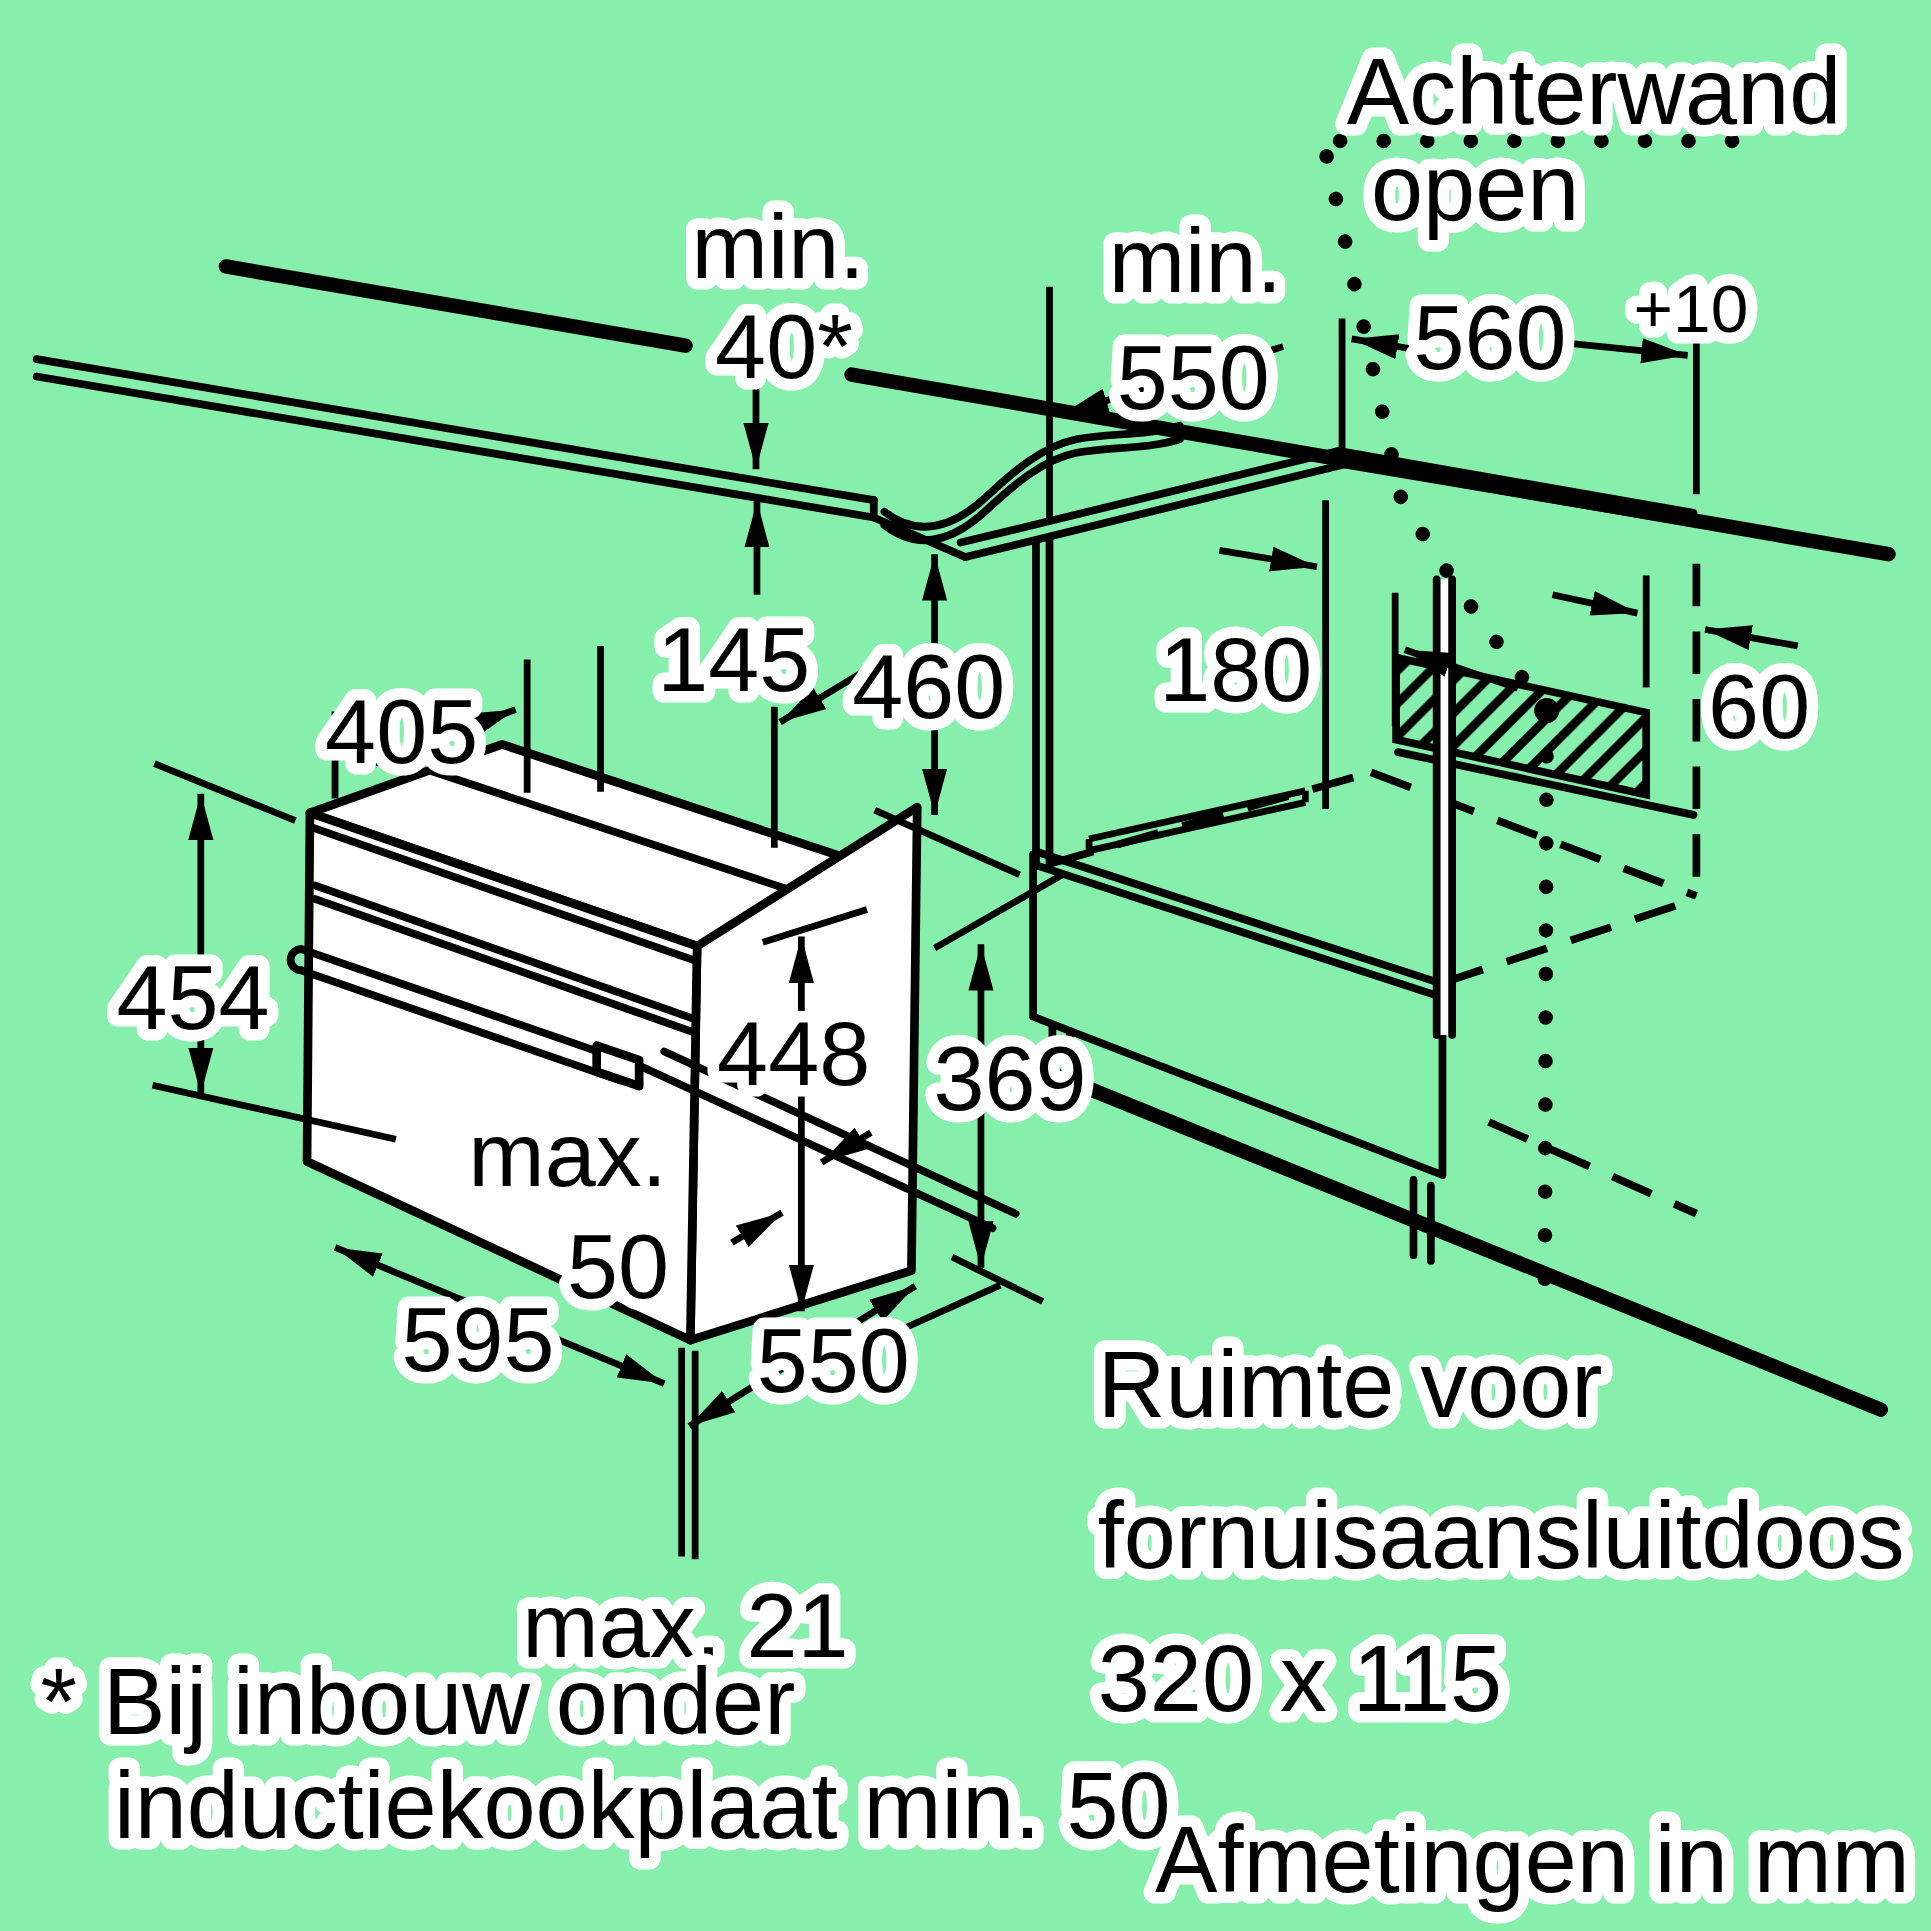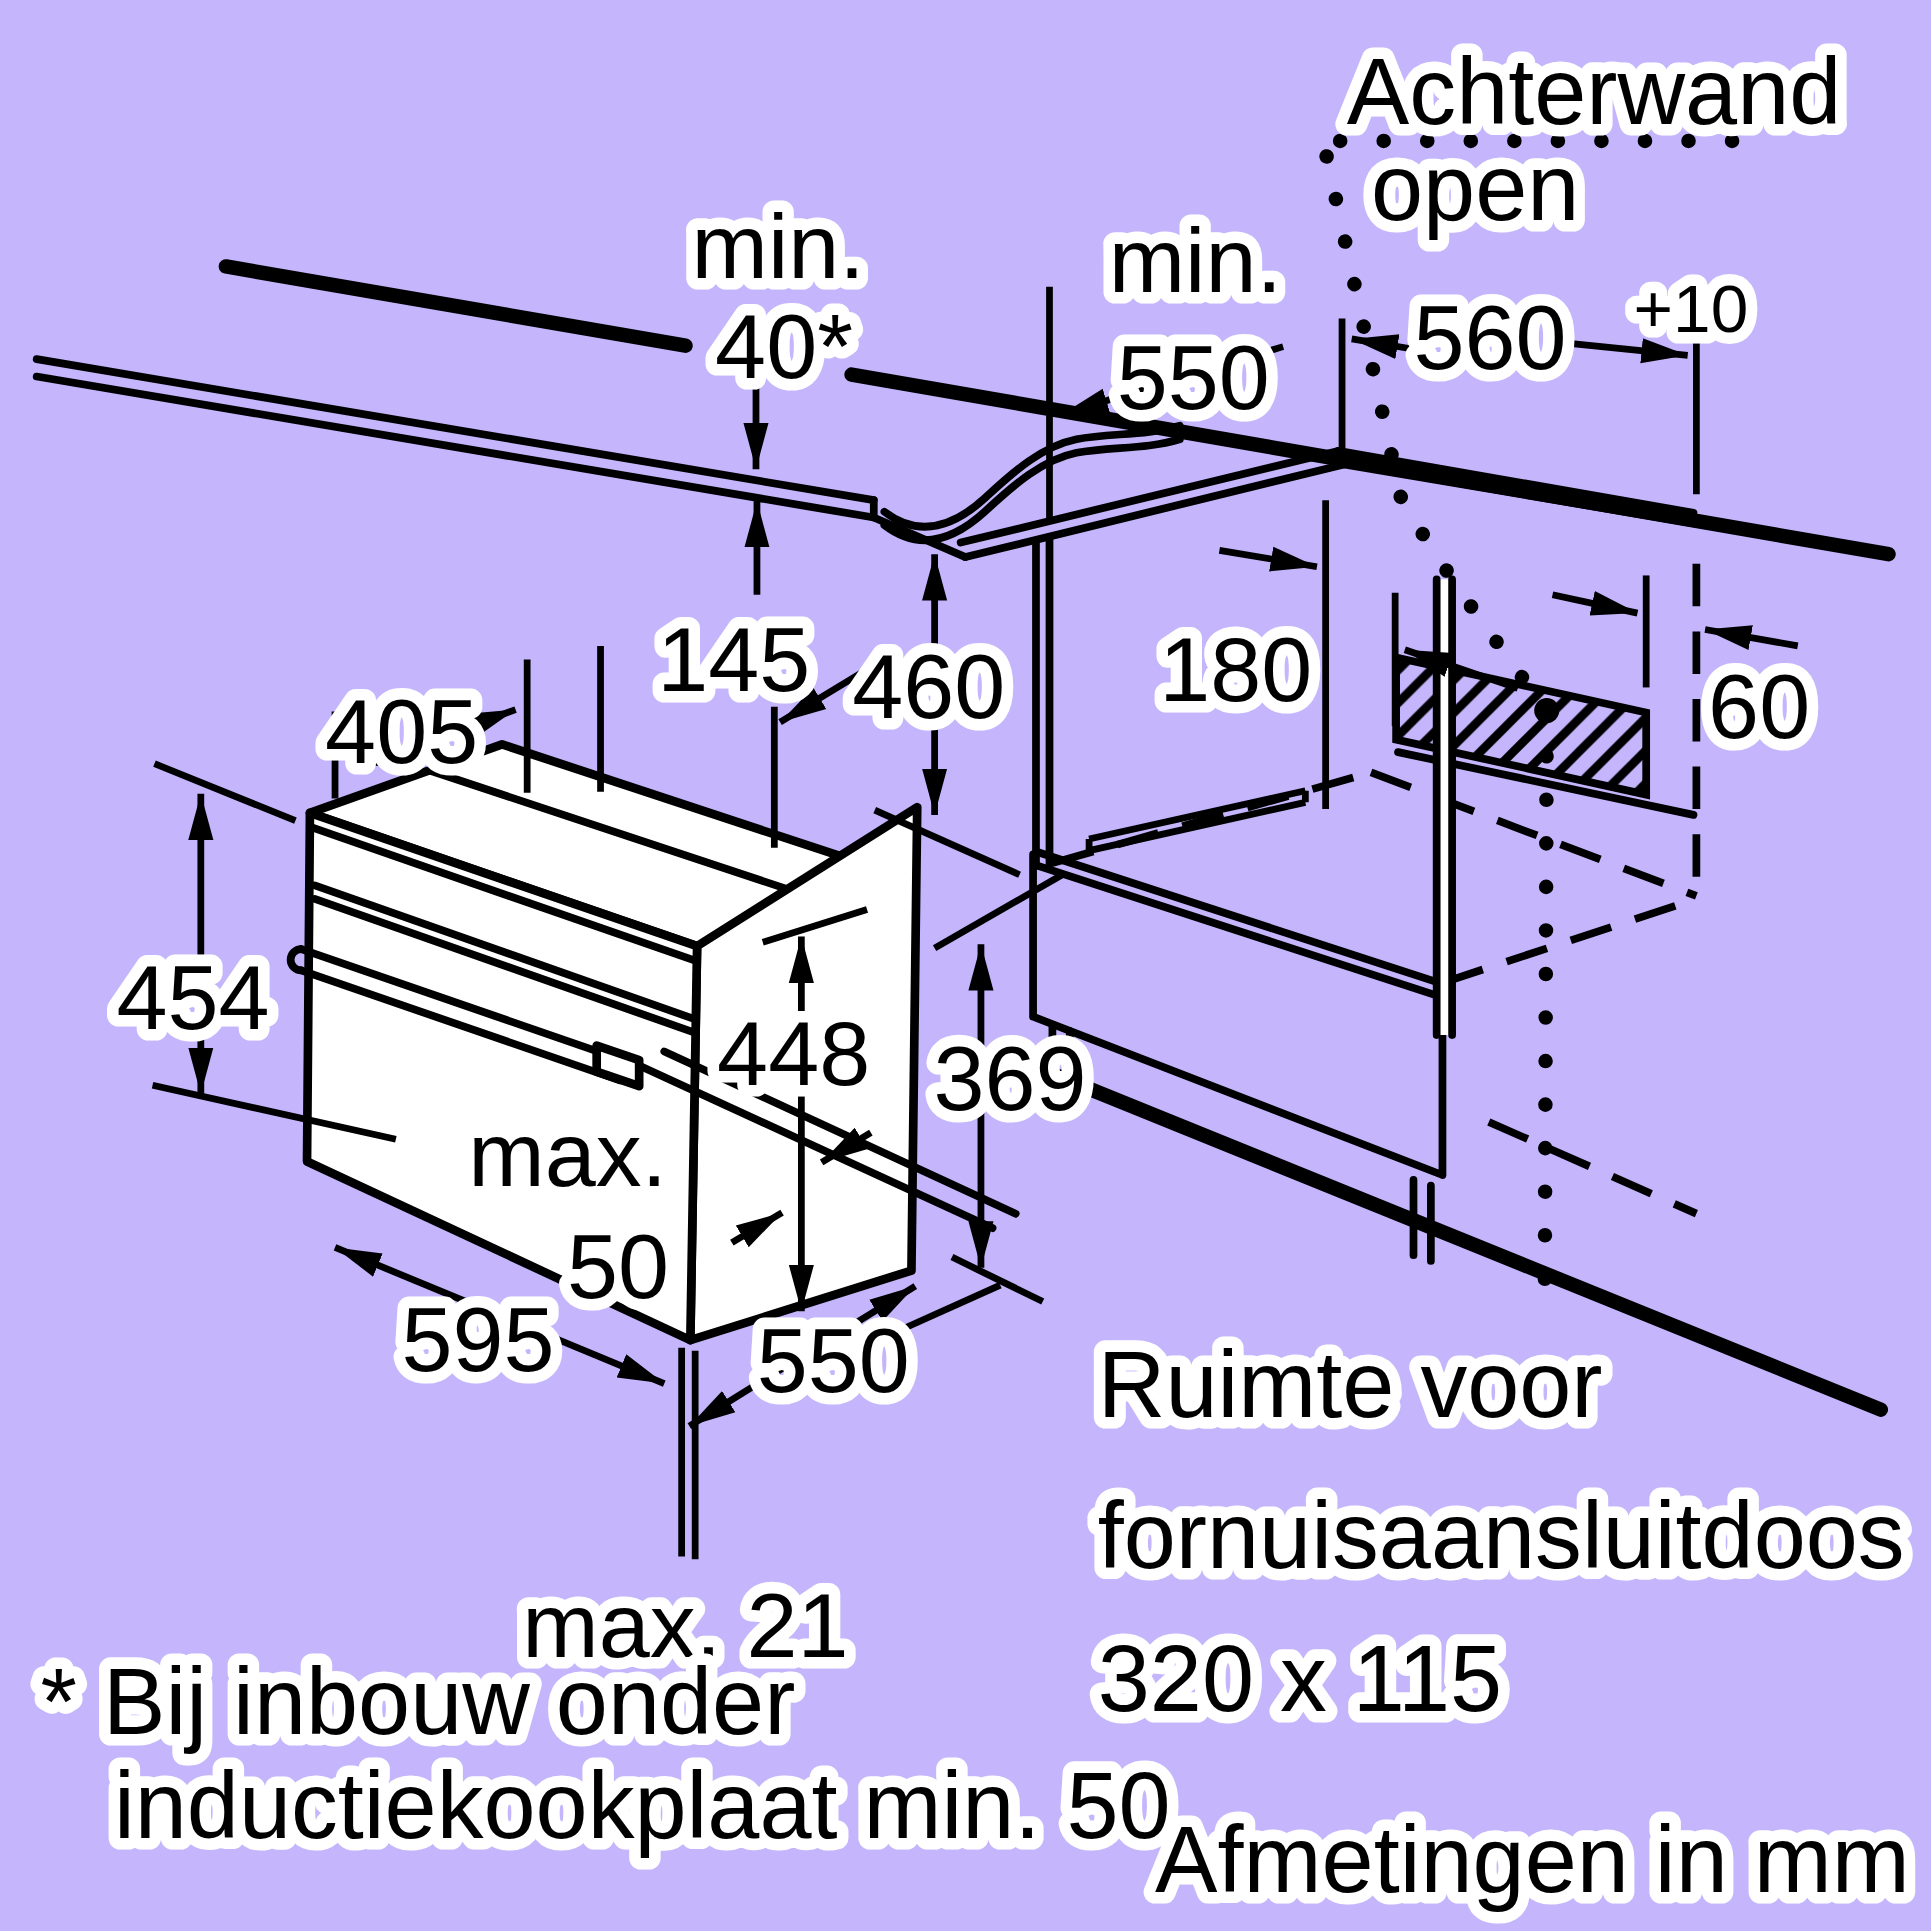--- a/index.html
+++ b/index.html
@@ -1,16 +1,16 @@
 <!DOCTYPE html>
 <html><head>
 <meta charset="utf-8">
 <style>
   html,body{margin:0;padding:0;background:#ffffff;}
-  .stage{position:relative;width:1931px;height:1931px;background:#c4b5fd;font-family:"Liberation Sans",sans-serif;}
+  .stage{position:relative;width:1931px;height:1931px;background:#86efac;font-family:"Liberation Sans",sans-serif;}
   svg{position:absolute;left:0;top:0;}
   .ln{stroke:#000;stroke-width:8;fill:none;stroke-linecap:round;}
   .thick{stroke:#000;stroke-width:15;fill:none;stroke-linecap:round;}
   .thin{stroke:#000;stroke-width:7;fill:none;}
   .dash{stroke:#000;stroke-width:8;fill:none;stroke-dasharray:44 26;}
   .dot{stroke:#000;stroke-width:15;fill:none;stroke-linecap:round;stroke-dasharray:0.1 45;}
   .dim{stroke:#000;stroke-width:7;fill:none;}
   .face{fill:#fff;stroke:#000;stroke-width:9;stroke-linejoin:round;}
   .lbl{font-family:"Liberation Sans",sans-serif;font-size:95px;fill:#000;
        stroke:#fff;stroke-width:24px;paint-order:stroke;stroke-linejoin:round;}

